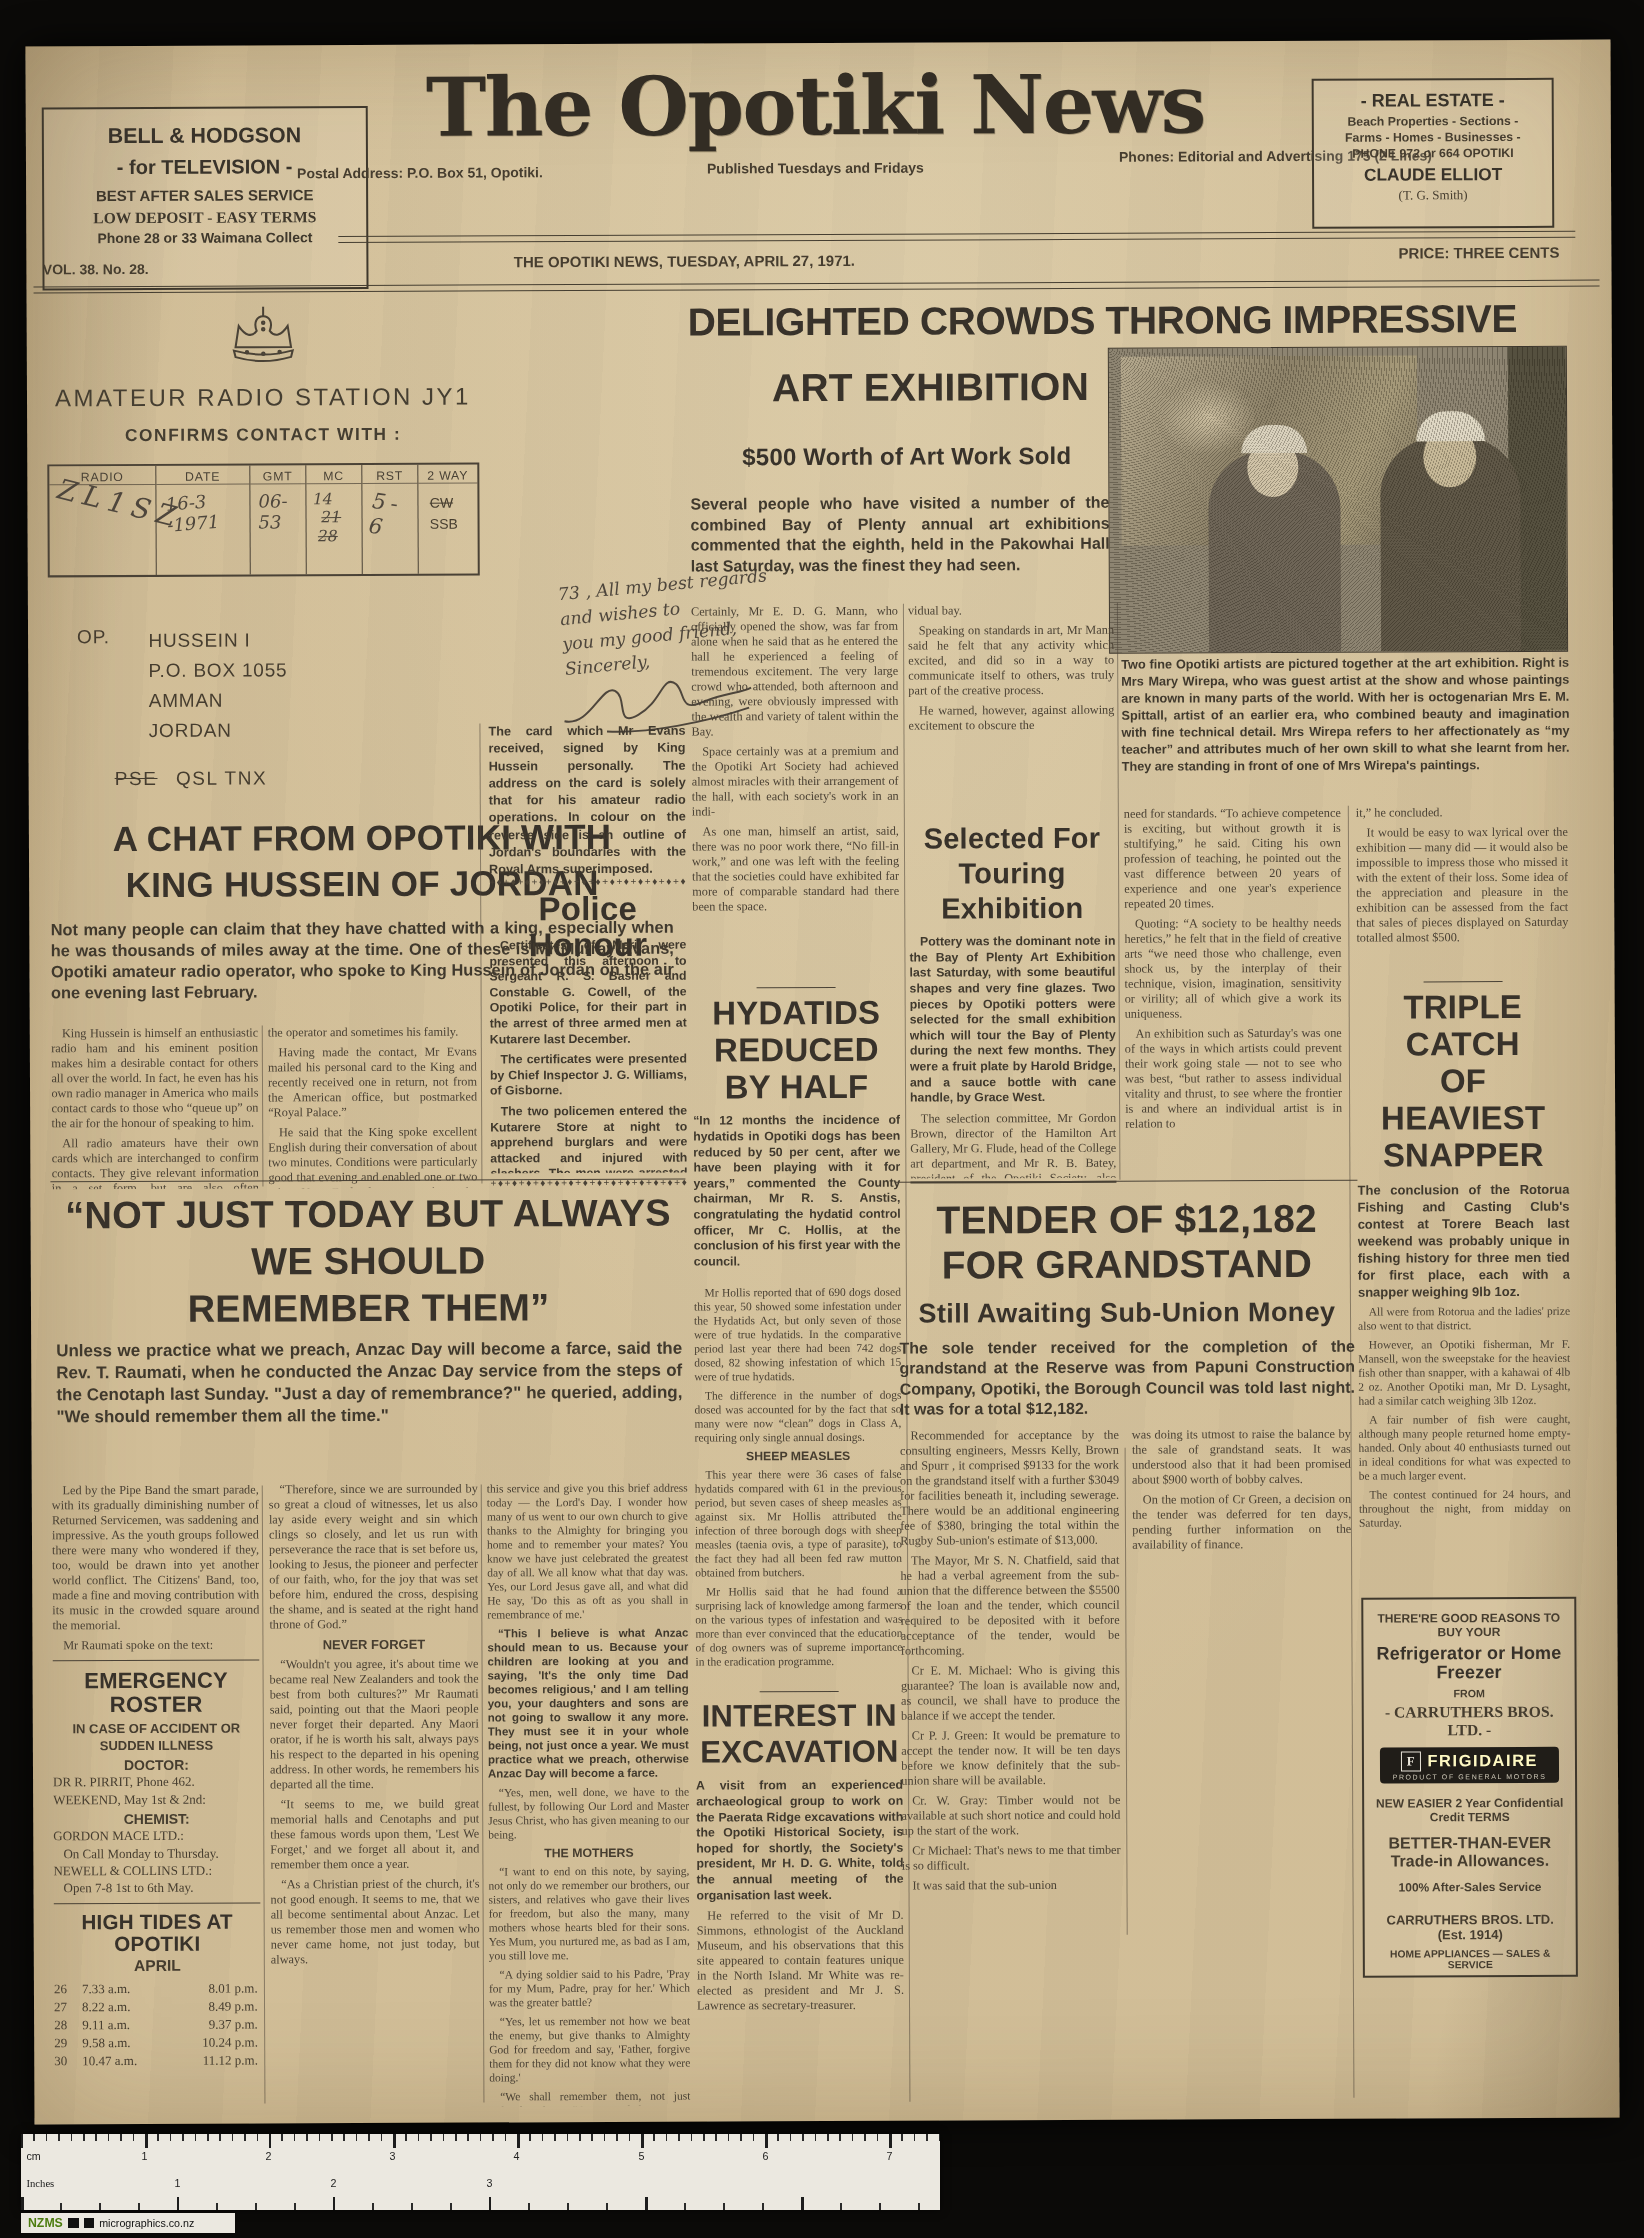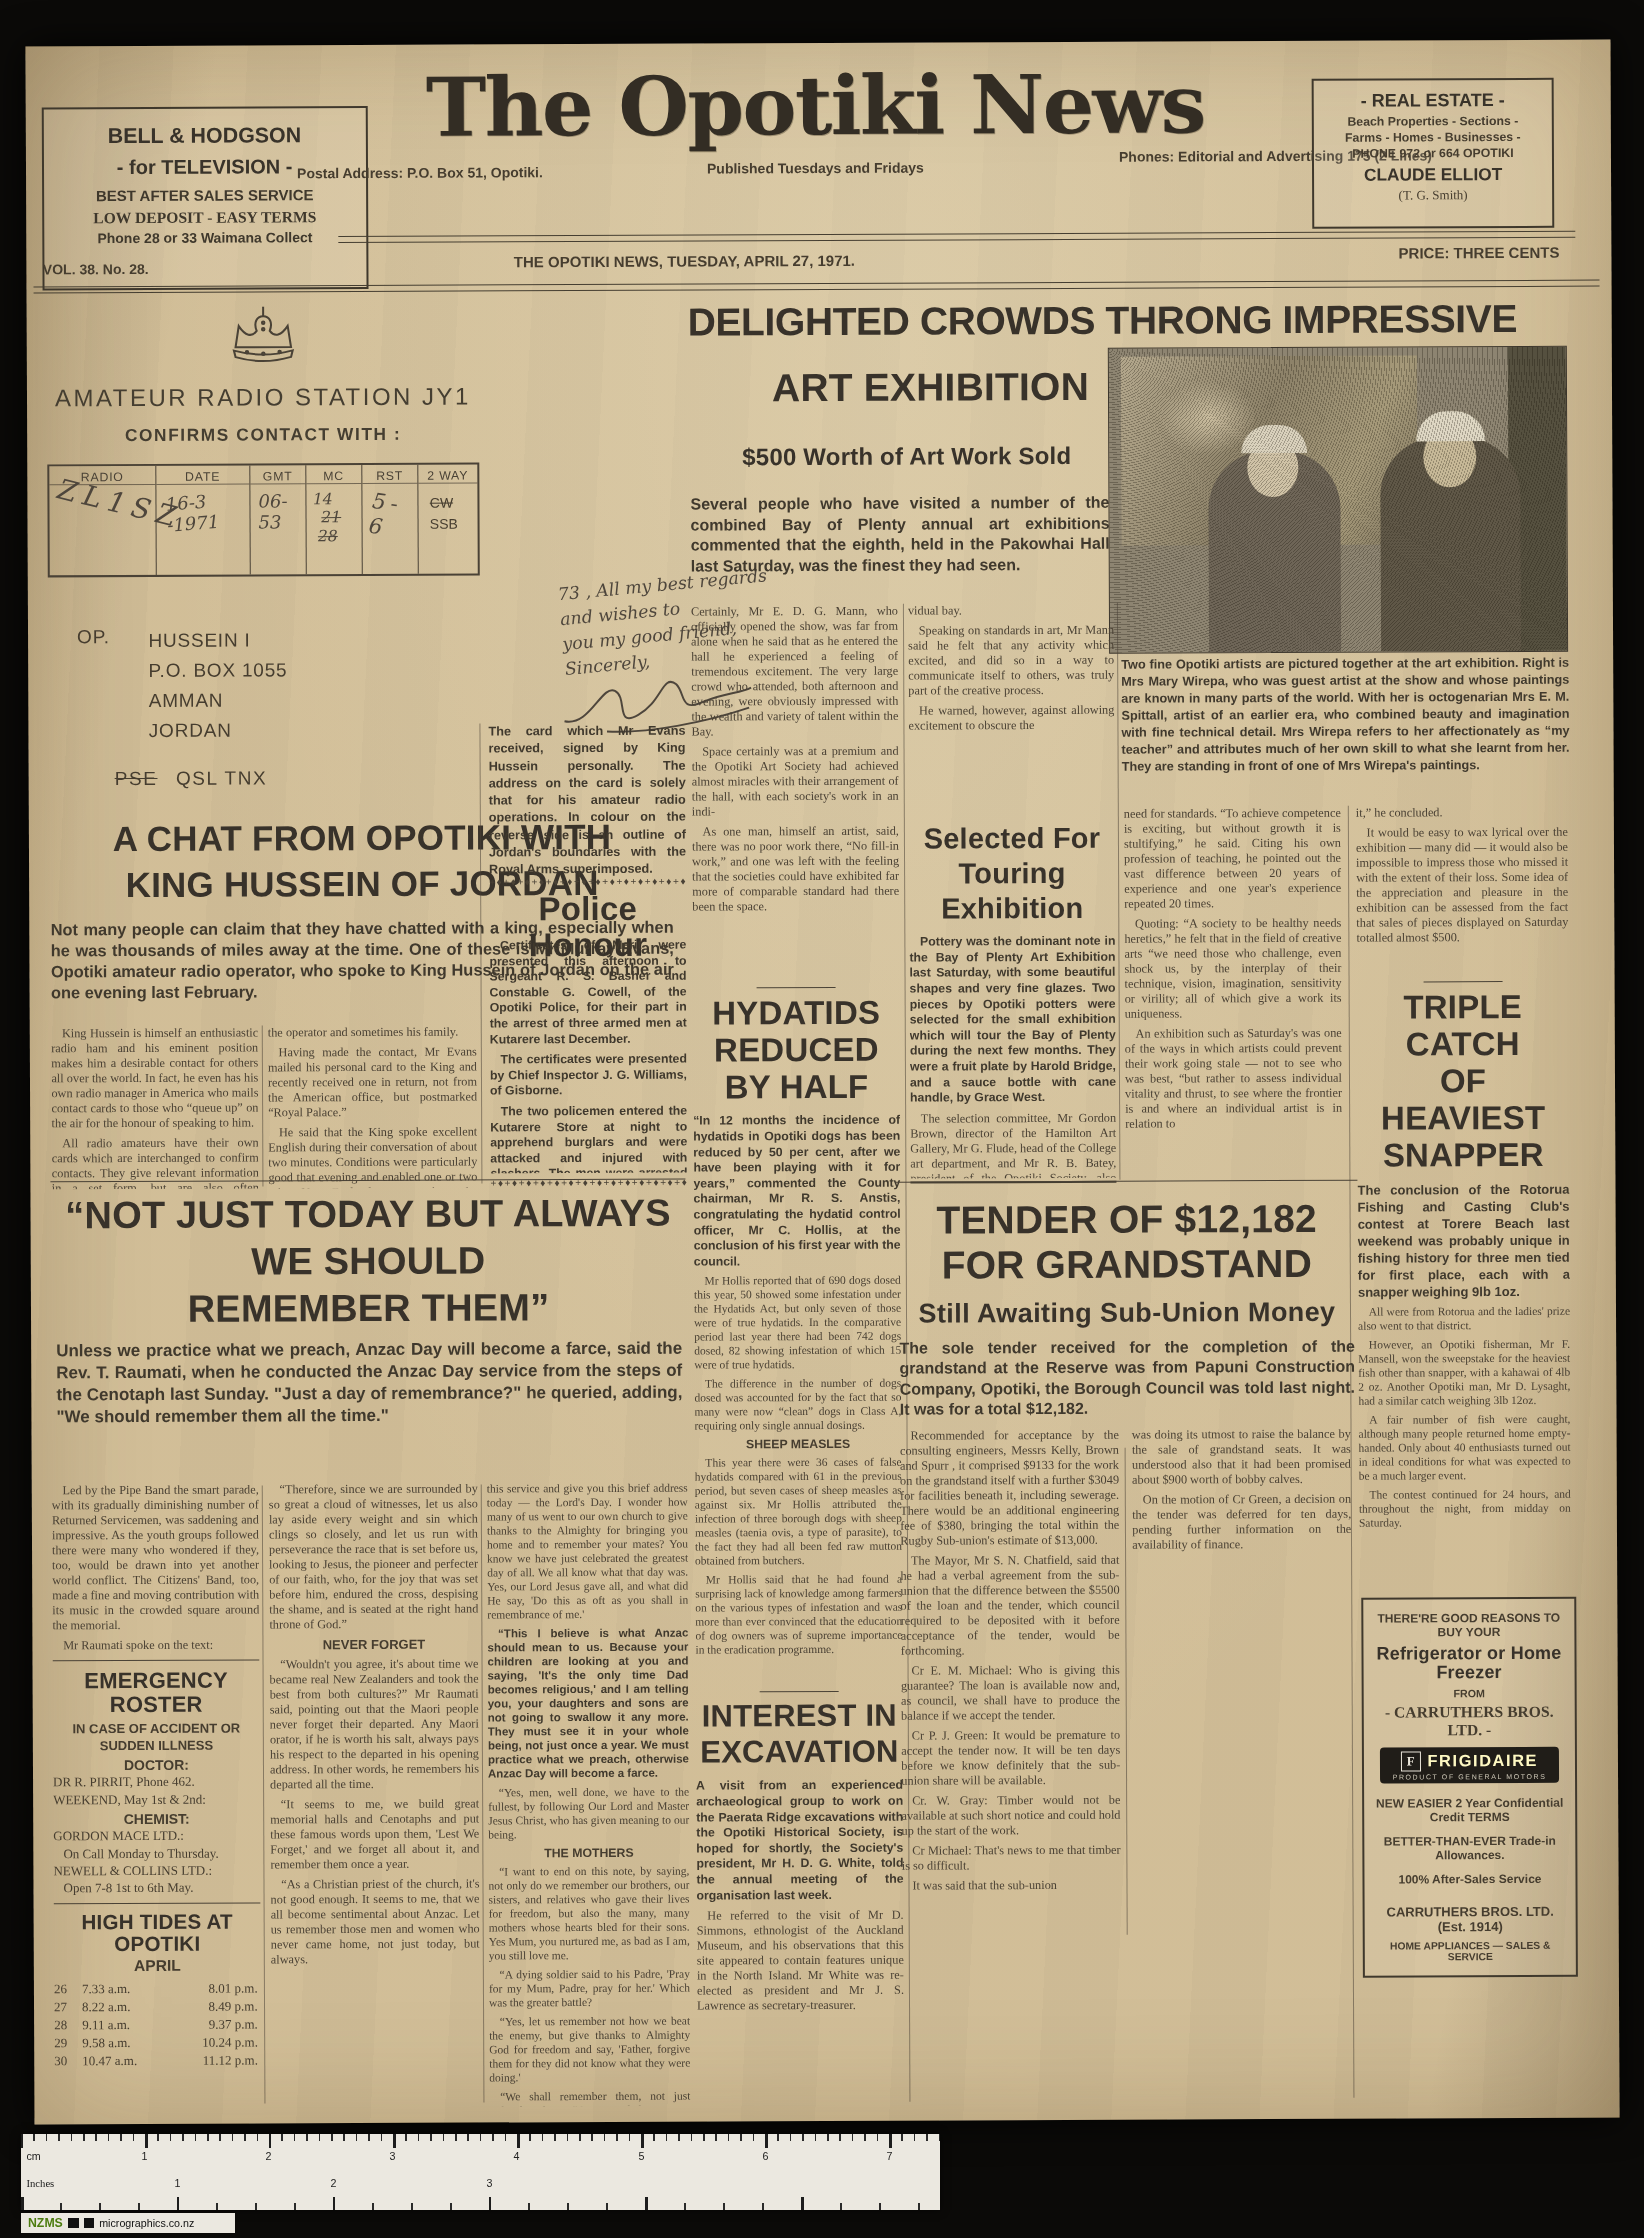--- a/index.html
+++ b/index.html
@@ -324,21 +324,21 @@
       <p>it,” he concluded.</p>
       <p>It would be easy to wax lyrical over the exhibition — many did — it would also be impossible to impress those who missed it with the extent of their loss. Some idea of the appreciation and pleasure in the exhibition can be assessed from the fact that sales of pieces displayed on Saturday totalled almost $500.</p>
     </div>
 
   <div class="bx" style="left:663px;top:937px;width:207px;height:700px;overflow:hidden">
     <div class="srule"></div>
     <div class="hl pre c" style="font-size:33px;line-height:37px">HYDATIDS
 REDUCED
 BY HALF</div>
     <div class="bcol j" style="margin-top:8.2px">“In 12 months the incidence of hydatids in Opotiki dogs has been reduced by 50 per cent, after we have been playing with it for years,” commented the County chairman, Mr R. S. Anstis, congratulating the hydatid control officer, Mr C. Hollis, at the conclusion of his first year with the council.</div>
-    <div class="scol2 col j" style="margin-top:4px">
+    <div class="scol2 col j" style="margin-top:16px">
         <p>Mr Hollis reported that of 690 dogs dosed this year, 50 showed some infestation under the Hydatids Act, but only seven of those were of true hydatids. In the comparative period last year there had been 742 dogs dosed, 82 showing infestation of which 15 were of true hydatids.</p>
         <p>The difference in the number of dogs dosed was accounted for by the fact that so many were now “clean” dogs in Class A, requiring only single annual dosings.</p>
       </div>
     <div class="sans b c" style="font-size:12.3px;margin:1.6px 0 3.3px">SHEEP MEASLES</div>
     <div class="scol2 col j">
         <p>This year there were 36 cases of false hydatids compared with 61 in the previous period, but seven cases of sheep measles as against six. Mr Hollis attributed the infection of three borough dogs with sheep measles (taenia ovis, a type of parasite), to the fact they had all been fed raw mutton obtained from butchers.</p>
         <p>Mr Hollis said that he had found a surprising lack of knowledge among farmers on the various types of infestation and was more than ever convinced that the education of dog owners was of supreme importance in the eradication programme.</p>
       </div>
   </div>
 
@@ -392,21 +392,21 @@
     <div class="sans b" style="font-size:10.7px;margin-top:5px">FROM</div>
     <div class="serif b" style="font-size:15.6px;margin-top:3.3px">- CARRUTHERS BROS. LTD. -</div>
     <div style="margin:8.2px auto 0;width:179px;background:#201d18;border-radius:4.1px;padding:4.1px 0 3.3px">
       <div style="display:flex;align-items:center;justify-content:center;gap:6.6px">
         <span style="display:inline-block;width:18px;height:18px;border:1.6px solid #e8e4d8;color:#e8e4d8;font:700 13px/18px 'Liberation Serif',serif">F</span>
         <span class="sans b" style="color:#fef9c3;font-size:16.4px;letter-spacing:1.6px">FRIGIDAIRE</span>
       </div>
       <div class="sans" style="color:#cfc9b8;font-size:7px;letter-spacing:1.6px;margin-top:1.6px">PRODUCT OF GENERAL MOTORS</div>
     </div>
     <div class="sans b" style="font-size:12px;margin-top:13px">NEW EASIER 2 Year Confidential Credit TERMS</div>
-    <div class="sans b" style="font-size:12px;margin-top:10px">BETTER-THAN-EVER Trade-in Allowances.</div>
+    <div class="sans b" style="font-size:16px;margin-top:10px">BETTER-THAN-EVER Trade-in Allowances.</div>
     <div class="sans b" style="font-size:12px;margin-top:10px">100% After-Sales Service</div>
     <div class="sans b" style="font-size:13px;margin-top:18px">CARRUTHERS BROS. LTD. (Est. 1914)</div>
     <div class="sans b" style="font-size:10.3px;margin-top:6.6px">HOME APPLIANCES — SALES &amp; SERVICE</div>
   </div>
 
   <div class="bx vline" style="left:232px;top:980px;height:161px"></div>
   <div class="bx vline" style="left:451px;top:679px;height:460px"></div>
   <div class="bx vline" style="left:230px;top:1440px;height:618px"></div>
   <div class="bx vline" style="left:449px;top:1440px;height:618px"></div>
   <div class="bx vline" style="left:875px;top:561px;height:1498px"></div>

